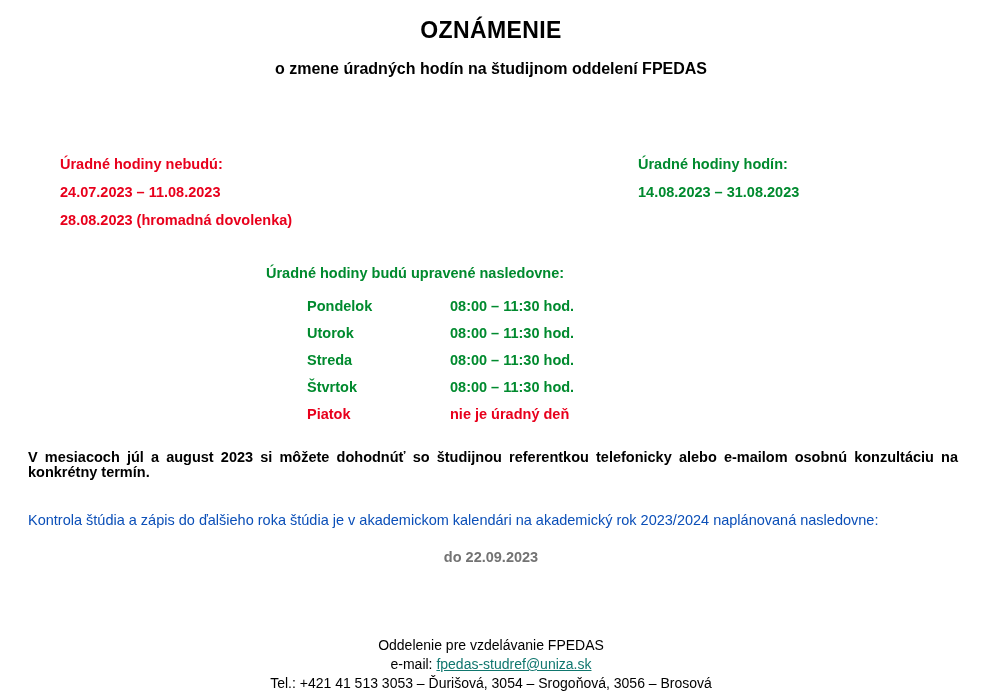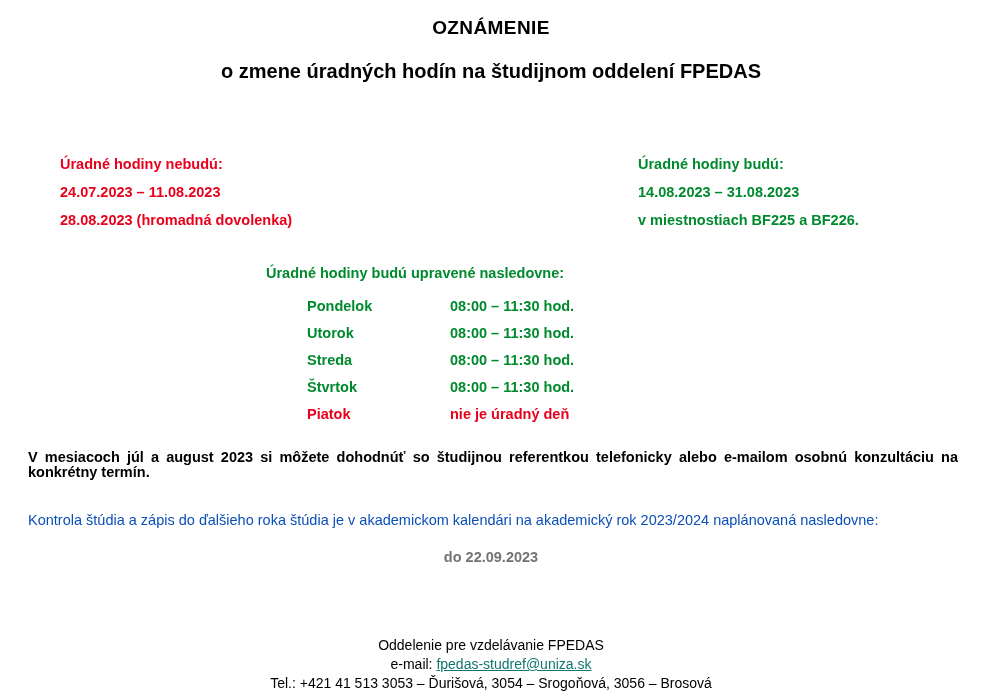--- a/index.html
+++ b/index.html
@@ -21,31 +21,31 @@
     height: 698px;
   }
 
   
   .title-main {
     position: absolute;
     left: 0;
     top: 17px;
     width: 982px;
     text-align: center;
-    font-size: 19px;
+    font-size: 23px;
     font-weight: bold;
     letter-spacing: 0.4px;
   }
   .title-sub {
     position: absolute;
     left: 0;
     top: 60px;
     width: 982px;
     text-align: center;
-    font-size: 20px;
+    font-size: 16px;
     font-weight: bold;
   }
 
   
   .col-left {
     position: absolute;
     left: 28px;
     top: 150px;
     width: 420px;
     margin-left: 32px;
@@ -150,23 +150,22 @@
 
   <div class="title-sub">o zmene úradných hodín na študijnom oddelení FPEDAS</div>
 
   <div class="col-left">
     <div class="col-line red">Úradné hodiny nebudú:</div>
     <div class="col-line red">24.07.2023 – 11.08.2023</div>
     <div class="col-line red">28.08.2023 (hromadná dovolenka)</div>
   </div>
 
   <div class="col-right">
-    <div class="col-line green">Úradné hodiny budú:</div>
+    <div class="col-line green">Úradné hodiny hodín:</div>
     <div class="col-line green">14.08.2023 – 31.08.2023</div>
-    <div class="col-line green">v miestnostiach BF225 a BF226.</div>
   </div>
 
   <div class="hours-heading">Úradné hodiny budú upravené nasledovne:</div>
 
   <table class="hours-table">
     <tbody>
       <tr>
         <td class="day green">Pondelok</td>
         <td class="time green">08:00 – 11:30 hod.</td>
       </tr>

